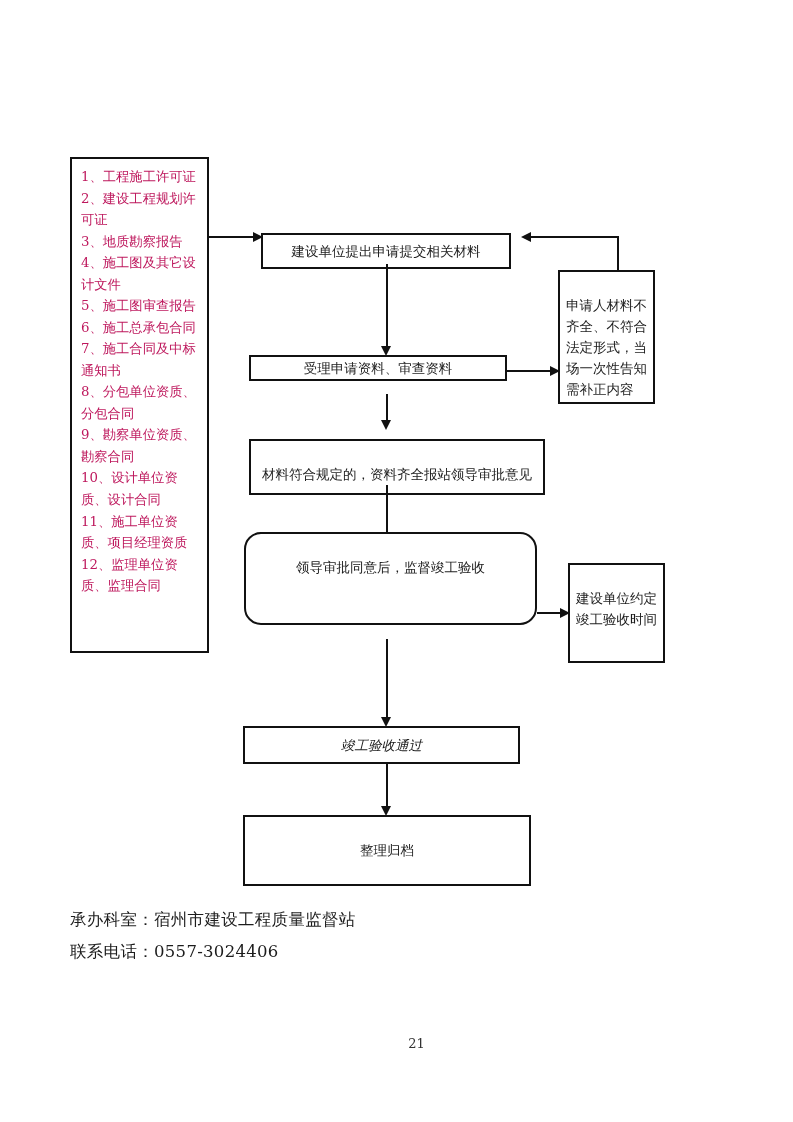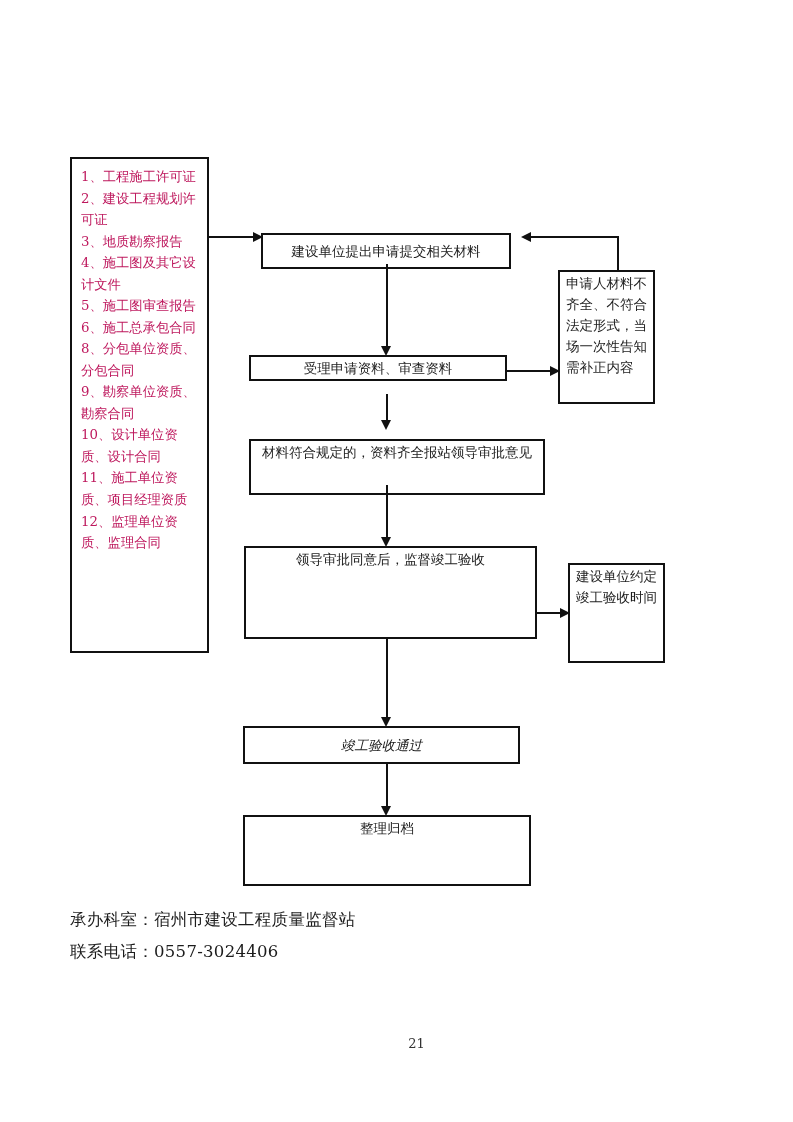--- a/index.html
+++ b/index.html
@@ -45,21 +45,21 @@
     color: #1c1c1c;
   }
   .fbox .txt {
     display: block;
     padding: 0 6px;
   }
   .fbox.center-text .txt {
     text-align: center;
   }
   .fbox.top-text {
-    padding-top: 1px;
+    padding-top: 23px;
   }
   .fbox.mid-text {
     display: flex;
     align-items: center;
     justify-content: center;
   }
 
   
   #req-list {
     position: absolute;
@@ -137,20 +137,21 @@
 <div id="page">
 
 
   <div id="req-list">
     <div class="ritem">1、工程施工许可证</div>
     <div class="ritem">2、建设工程规划许可证</div>
     <div class="ritem">3、地质勘察报告</div>
     <div class="ritem">4、施工图及其它设计文件</div>
     <div class="ritem">5、施工图审查报告</div>
     <div class="ritem">6、施工总承包合同</div>
+    <div class="ritem">7、施工合同及中标通知书</div>
     <div class="ritem">8、分包单位资质、分包合同</div>
     <div class="ritem">9、勘察单位资质、勘察合同</div>
     <div class="ritem">10、设计单位资质、设计合同</div>
     <div class="ritem">11、施工单位资质、项目经理资质</div>
     <div class="ritem">12、监理单位资质、监理合同</div>
   </div>
 
   <div class="hline" style="left:209px; top:236px; width:47px;"></div>
   <div class="arrow-r" style="left:253px; top:231.5px;"></div>
 
@@ -179,21 +180,21 @@
   <div class="vline" style="left:386px; top:394px; height:30px;"></div>
   <div class="arrow-d" style="left:380.5px; top:420px;"></div>
 
   <div class="fbox center-text top-text" style="left:249px; top:429px; width:296px; height:56px;margin-top:10px;">
     <span class="txt">材料符合规定的，资料齐全报站领导审批意见</span>
   </div>
 
   <div class="vline" style="left:386px; top:485px; height:56px;"></div>
   <div class="arrow-d" style="left:380.5px; top:537px;"></div>
 
-  <div class="fbox center-text top-text" style="left:244px; top:546px; width:293px; height:93px;">
+  <div class="fbox center-text top-text" style="left:244px; top:532px; width:293px; height:93px;border-radius:17px;">
     <span class="txt">领导审批同意后，监督竣工验收</span>
   </div>
 
   <div class="hline" style="left:537px; top:612px; width:27px;"></div>
   <div class="arrow-r" style="left:560px; top:607.5px;"></div>
 
   <div class="fbox top-text" style="left:568px; top:563px; width:97px; height:100px;">
     <span class="txt">建设单位约定竣工验收时间</span>
   </div>
 

